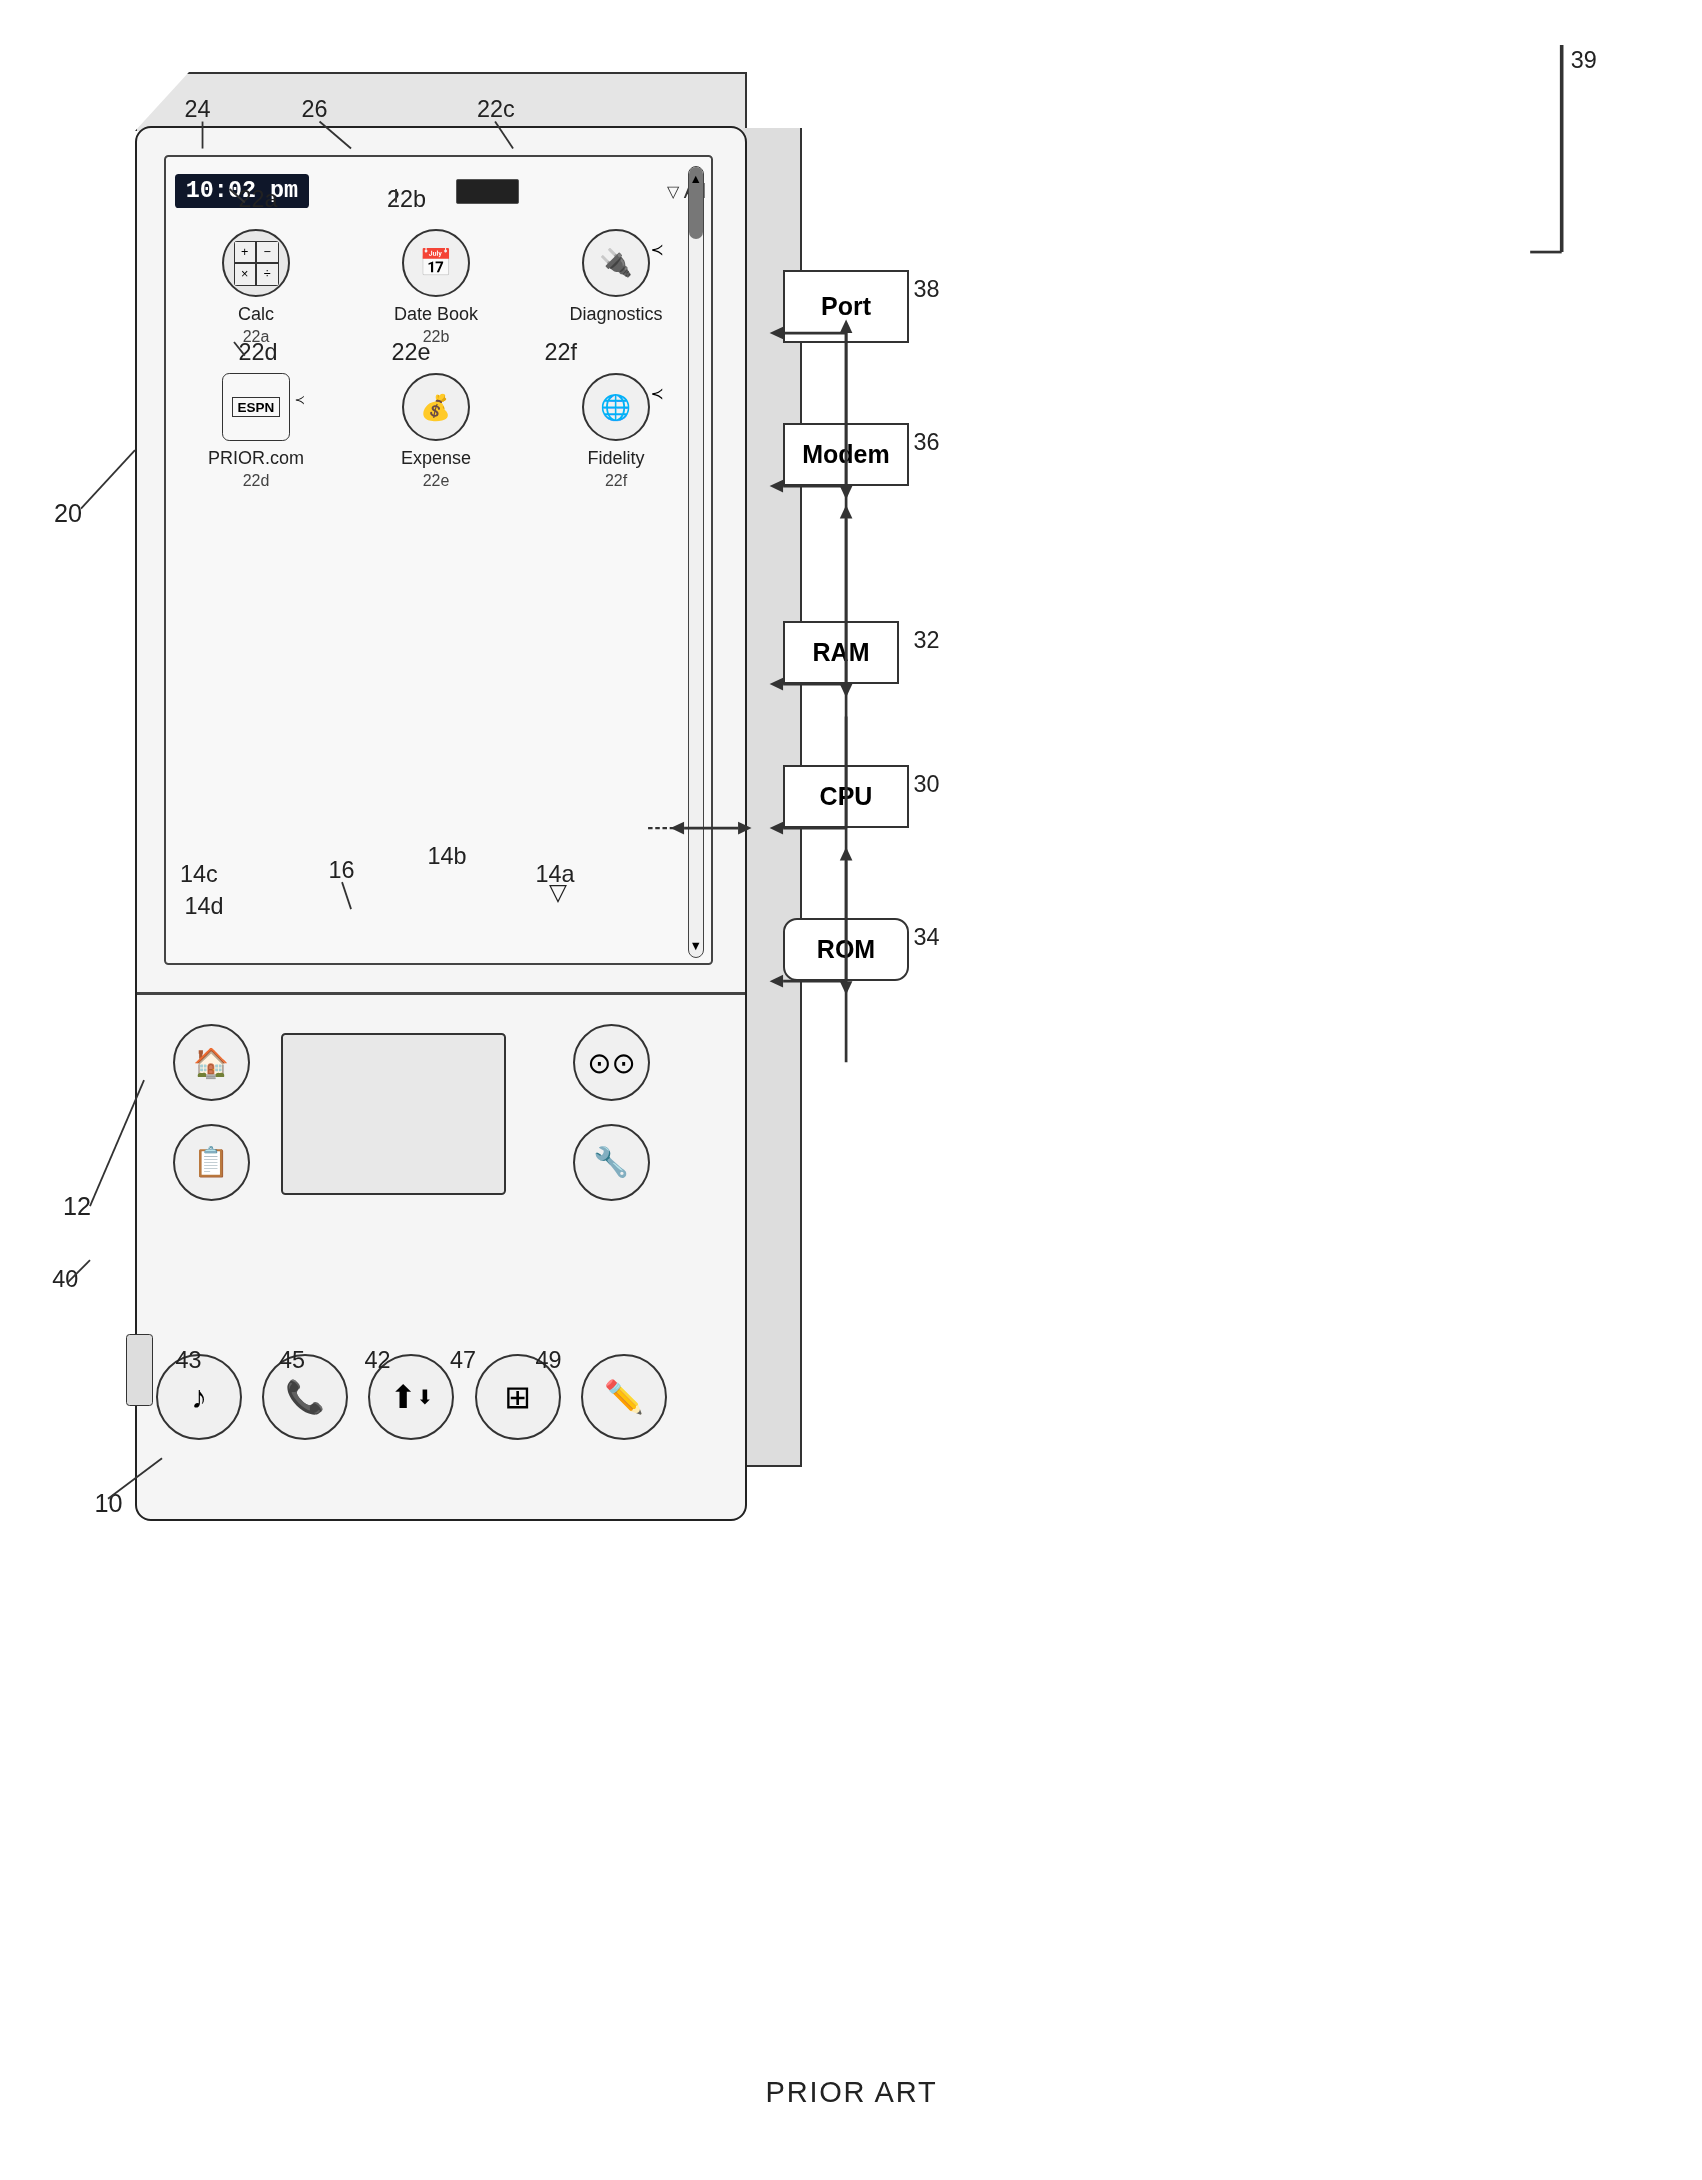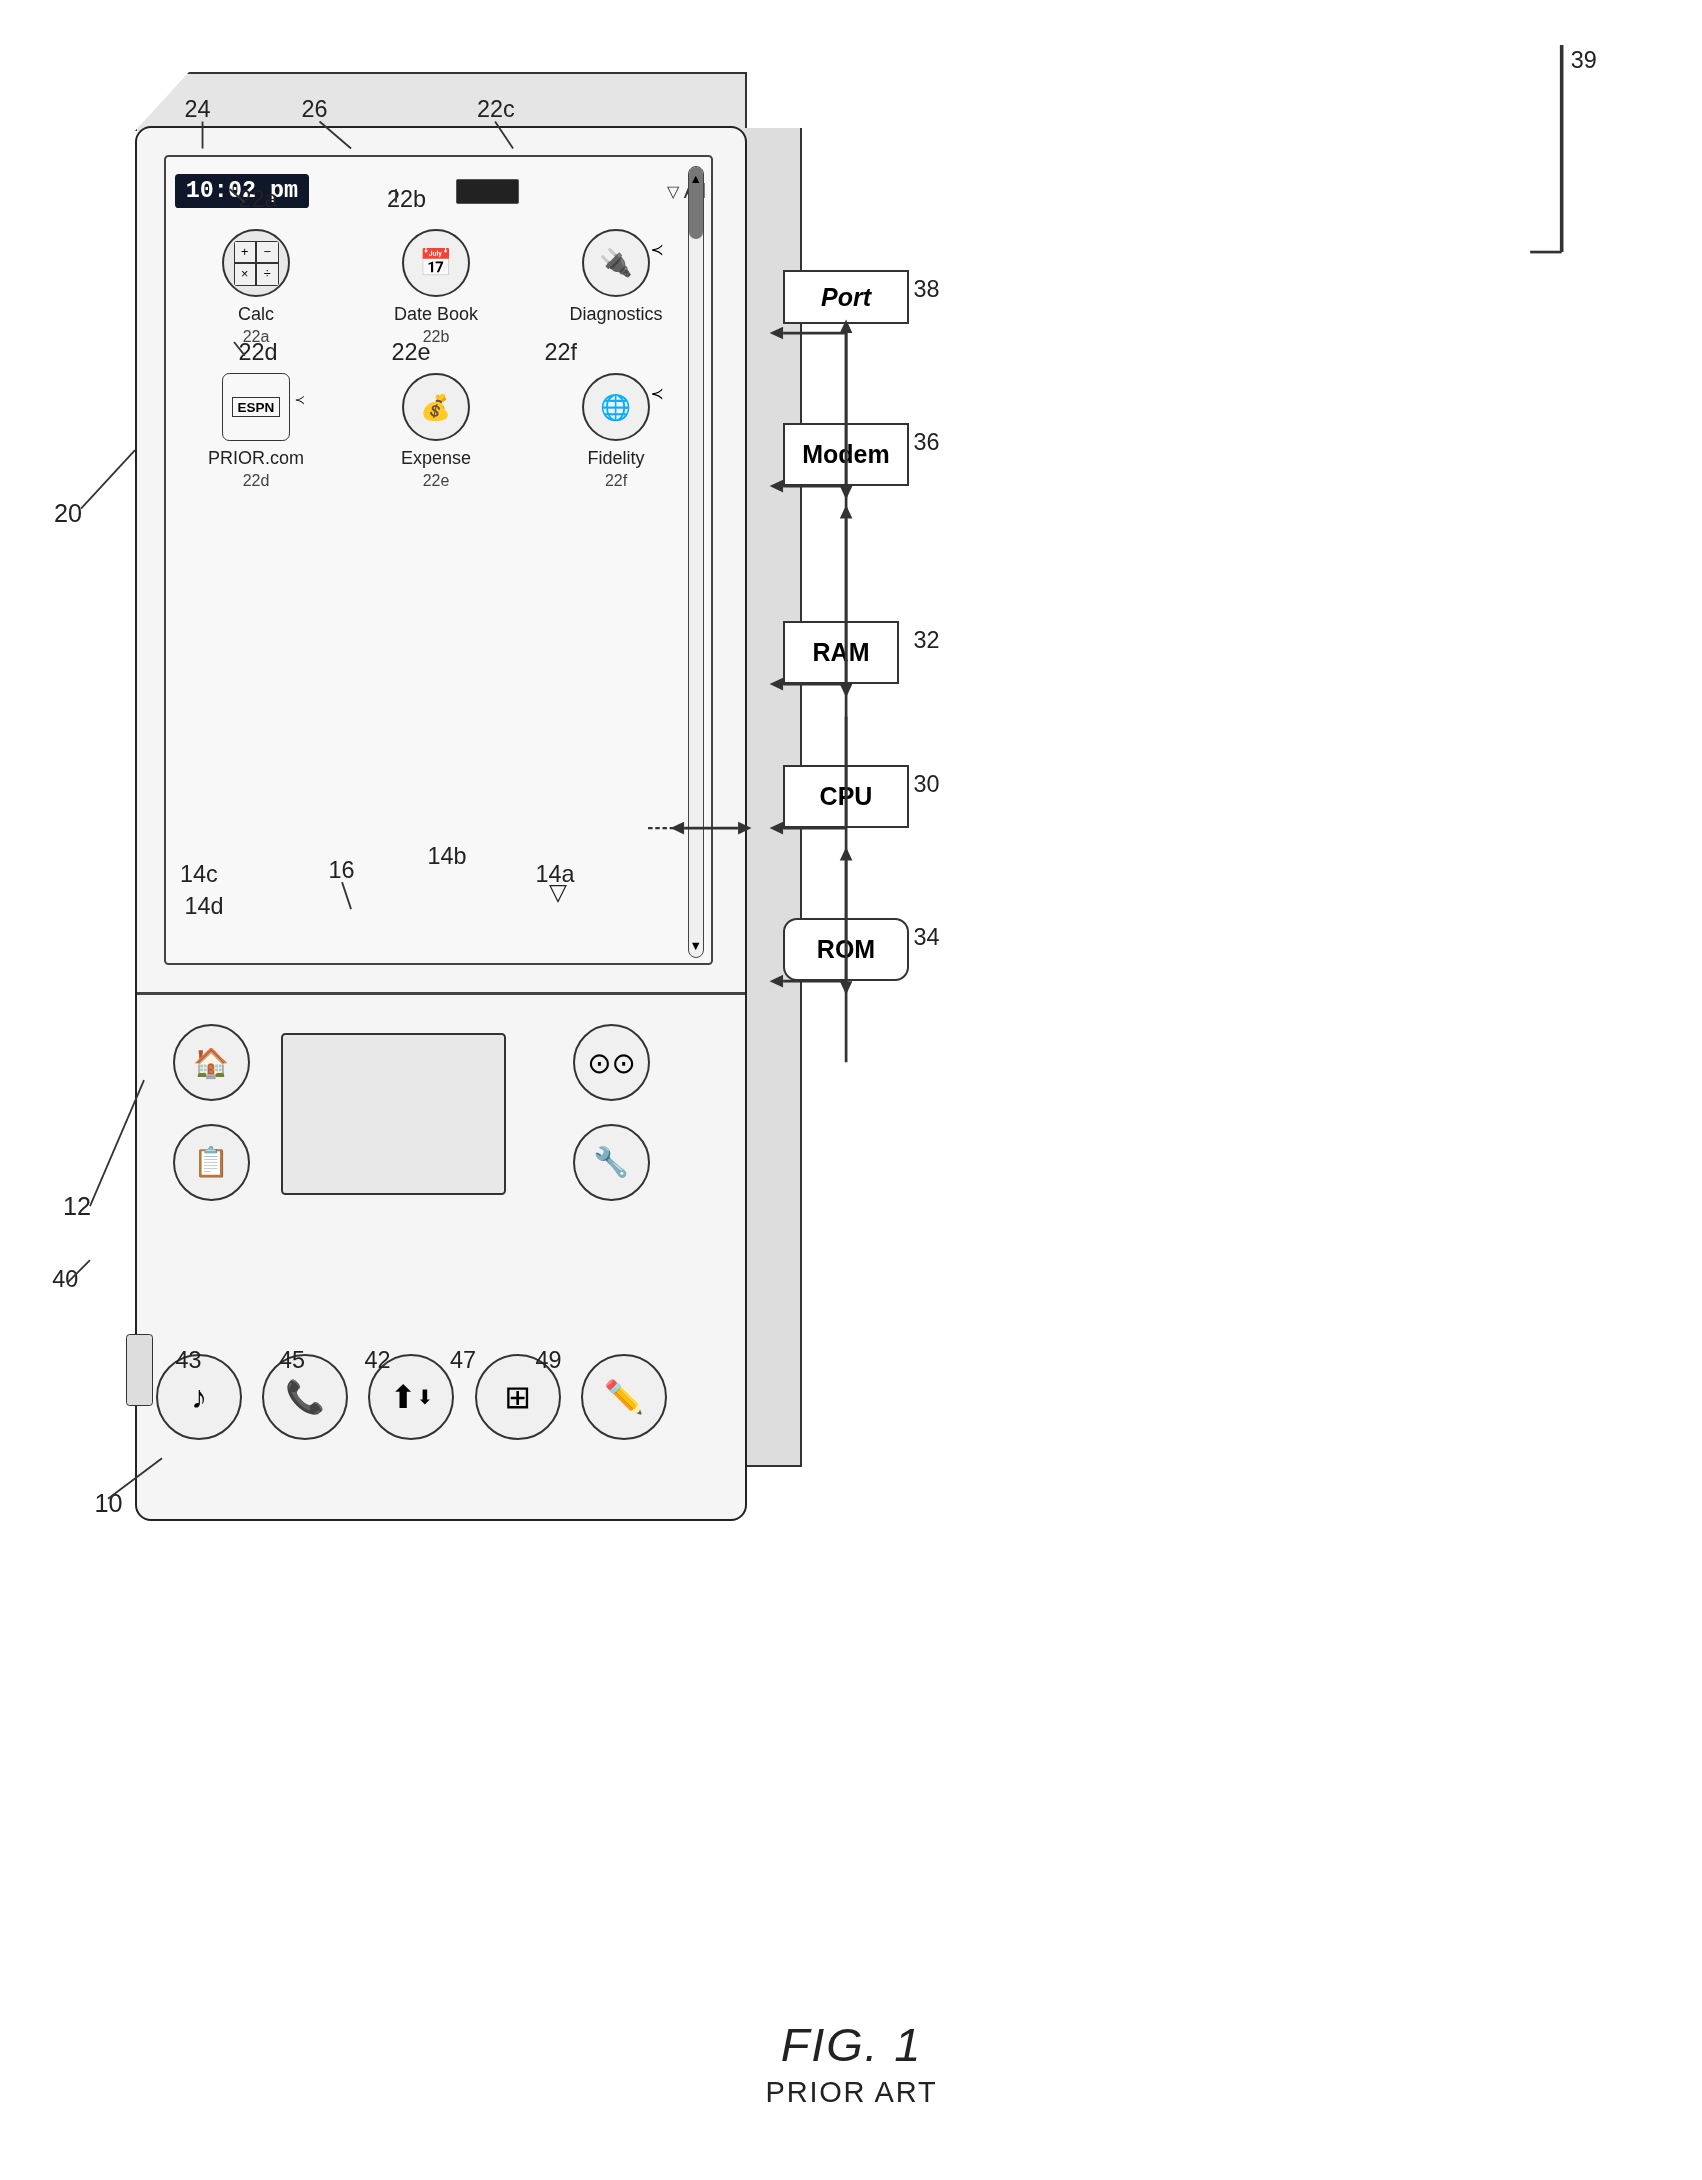--- a/index.html
+++ b/index.html
@@ -467,21 +467,21 @@
         <div class="nav-button" style="font-size:32px;">✏️</div>
 
       </div>
 
     </div>
 
   </div>
 
   <div class="component-diagram">
 
-    <div class="component-box" style="left:0; top:0; width:126px; height:54px;font-style:italic;">
+    <div class="component-box" style="left:0; top:0; width:126px; height:73px;">
       <span>Port</span>
     </div>
 
     <div class="component-box" style="left:0; top:153px; width:126px; height:63px;">
       <span>Modem</span>
     </div>
 
     <div class="component-box" style="left:0; top:351px; width:116px; height:63px;">
       <span>RAM</span>
     </div>
@@ -599,18 +599,17 @@
     <line x1="75" y1="1425" x2="100" y2="1400" stroke="#333" stroke-width="2"></line>
 
     <text x="105" y="1680" font-size="28" font-family="Arial" fill="#222">10</text>
     <line x1="120" y1="1665" x2="180" y2="1620" stroke="#333" stroke-width="2"></line>
 
     <text x="610" y="1000" font-size="26" font-family="Arial" fill="#222">▽</text>
 
   </svg>
 
   <div class="figure-title" style="position:absolute; bottom:72px; left:50%; transform:translateX(-50%); text-align:center; width:360px;">
-    <div class="fig-label">FIG. 1</div>
     <div class="prior-art-label">PRIOR ART</div>
   </div>
 
 </div>
 
 
 </body></html>

